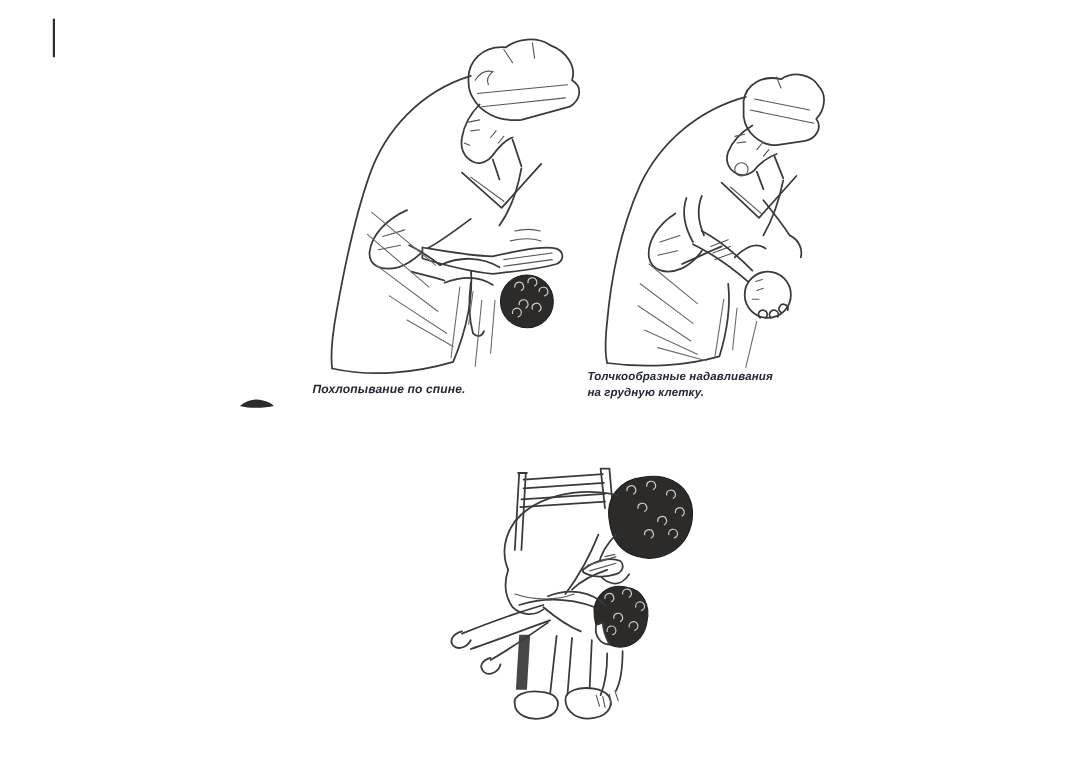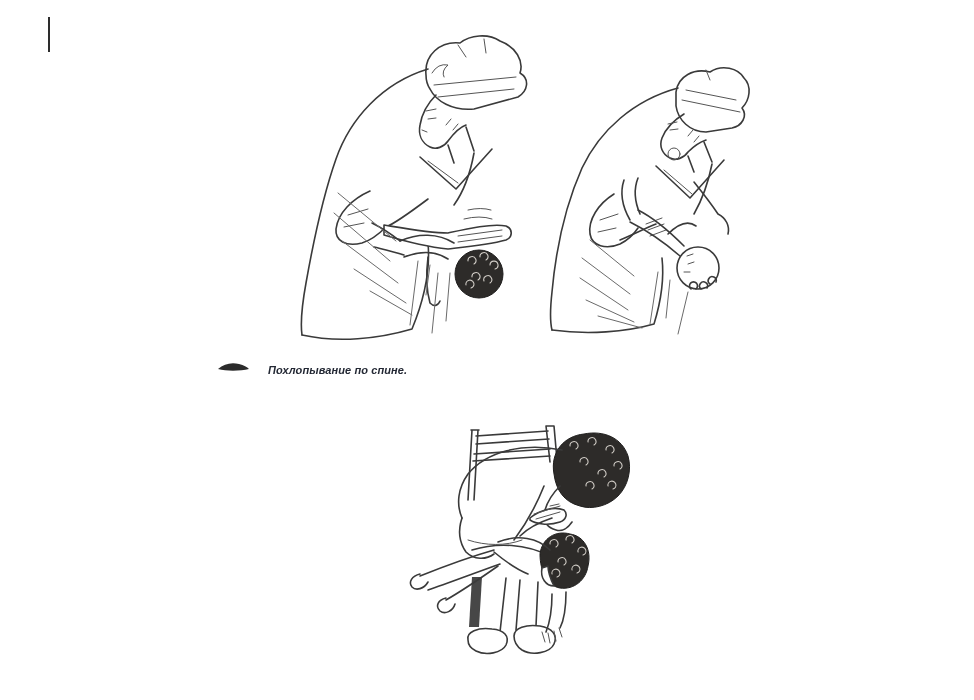--- a/index.html
+++ b/index.html
@@ -12,21 +12,21 @@
   .caret{position:absolute;left:48px;top:17px;width:2px;height:35px;background:#2d2d2d;}
   .fig{position:absolute;}
   .fig svg{display:block;}
   .caption{
     position:absolute;
     font-weight:bold;font-style:italic;
     color:#232834;
     letter-spacing:0.1px;
     white-space:nowrap;
   }
-  .caption-1{left:268px;top:348px;font-size:11px;margin-top:16px;}
+  .caption-1{left:284px;top:348px;font-size:11px;}
   .caption-2{left:534px;top:335px;font-size:10.5px;line-height:14.5px;}
   .smudge{position:absolute;left:216px;top:360px;filter:blur(0.3px);}
   .ink{stroke:#3a3a3a;stroke-width:1.6;fill:none;stroke-linecap:round;stroke-linejoin:round;}
   .ink-thin{stroke:#555555;stroke-width:1;fill:none;stroke-linecap:round;}
   .fold{stroke:#6a6a6a;stroke-width:1;fill:none;stroke-linecap:round;}
   .hair{fill:#2d2b29;stroke:#1f1e1d;stroke-width:1;}
   .curl{stroke:#cfcbc5;stroke-width:1.1;fill:none;stroke-linecap:round;}
   .whitefill{fill:#ffffff;}
 </style>
 </head>
@@ -165,14 +165,18 @@
       <path class="ink" d="M44,176 C36,178 33,184 38,189 C43,193 51,189 53,182"></path>
 
       <path class="ink" d="M150,172 C150,188 148,200 144,210"></path>
       <path class="ink" d="M164,170 C164,186 162,198 158,206"></path>
       <path class="ink-thin" d="M140,210 L143,220 M146,211 L148,221 M152,209 L154,219 M157,206 L160,215"></path>
     </svg>
   </div>
 
   <div class="caption caption-1">Похлопывание по спине.</div>
 
+  <div class="caption caption-2">
+    <div>Толчкообразные надавливания</div>
+    <div>на грудную клетку.</div>
+  </div>
 
 </div>
 
 </body></html>

